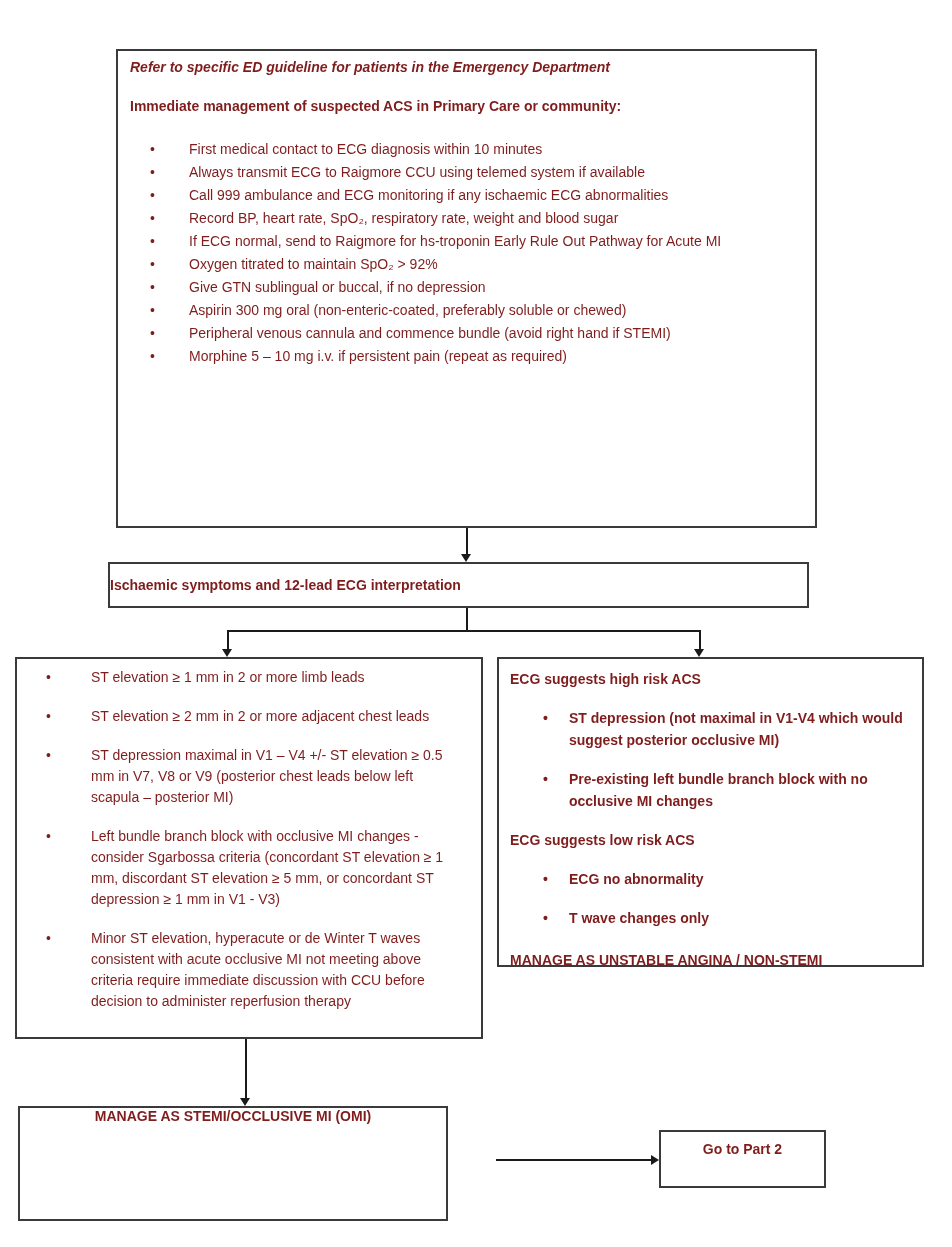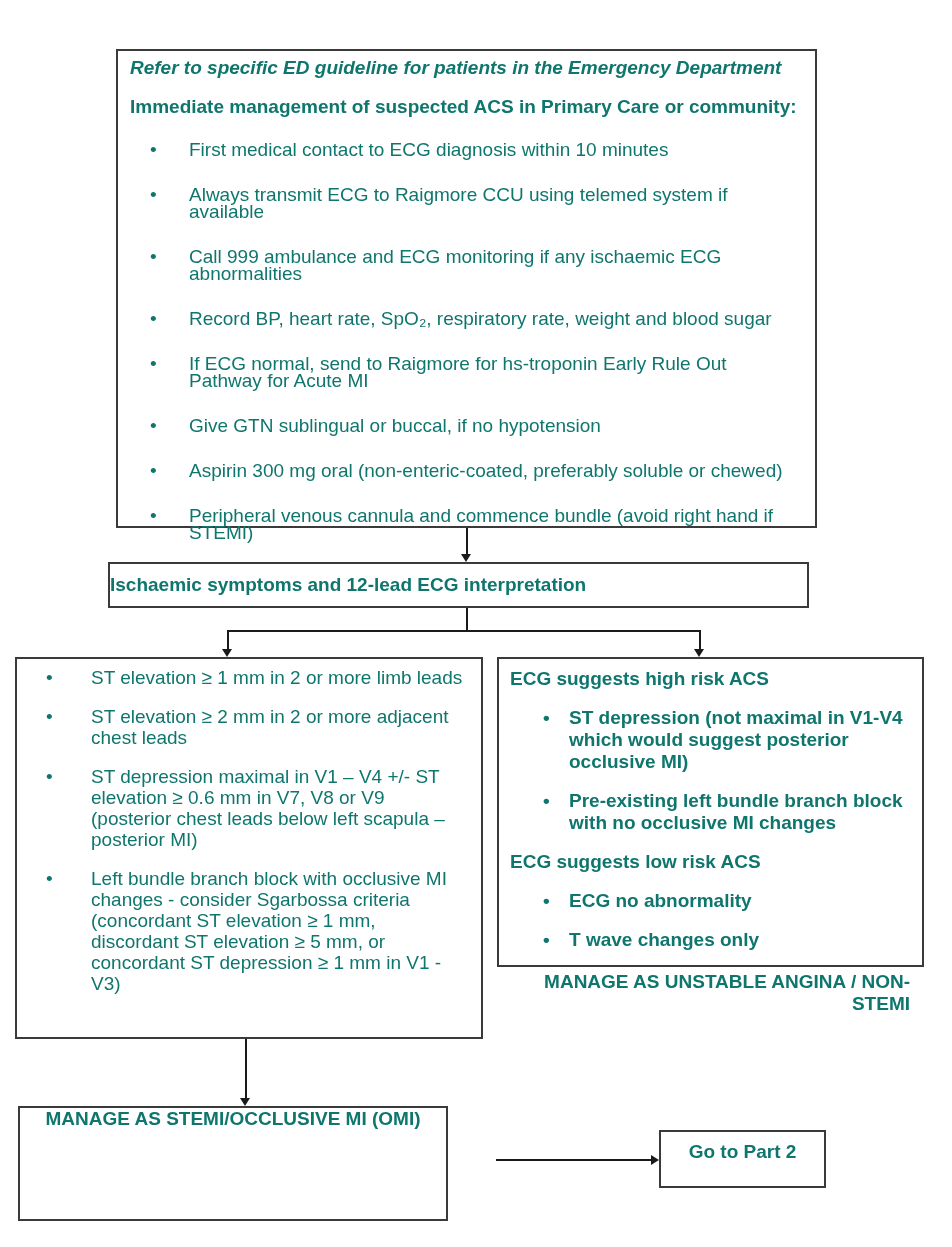--- a/index.html
+++ b/index.html
@@ -3,54 +3,54 @@
 <meta charset="utf-8">
 <style>
   * { box-sizing: border-box; }
   html, body { margin: 0; padding: 0; background: #ffffff; }
   .page {
     position: relative;
     width: 952px;
     height: 1247px;
     background: #ffffff;
     font-family: "Liberation Sans", sans-serif;
-    font-size: 19px;
-    color: #0f766e;
+    font-size: 14px;
+    color: #7f1d1d;
     overflow: hidden;
   }
   .box {
     position: absolute;
     background: #ffffff;
     border: 2px solid #3a3a3a;
   }
   
   #top-box { left: 116px; top: 49px; width: 701px; height: 479px; padding: 8px 16px 0 12px; }
   .note { font-weight: bold; font-style: italic; line-height: 17px; margin: 0; }
   .tb-heading { font-weight: bold; line-height: 17px; margin: 22px 0 0 0; }
   ul.tb-list { list-style: none; margin: 0; padding: 0 0 0 20px; }
-  ul.tb-list li { position: relative; padding-left: 39px; margin-top: 28px; line-height: 17px; }
+  ul.tb-list li { position: relative; padding-left: 39px; margin-top: 6px; line-height: 17px; }
   ul.tb-list li:first-child { margin-top: 26px; }
   ul.tb-list li::before { content: "\2022"; position: absolute; left: 0; top: 0; }
   
   #ecg-box { left: 108px; top: 562px; width: 701px; height: 46px;
     display: flex; align-items: center; justify-content: flex-start; font-weight: bold; }
   
   #left-box { left: 15px; top: 657px; width: 468px; height: 382px; padding: 8px 16px 0 12px; }
   ul.lb-list { list-style: none; margin: 0; padding: 0 0 0 17px; }
   ul.lb-list li { position: relative; padding-left: 45px; margin-top: 18px; line-height: 21px; }
   ul.lb-list li:first-child { margin-top: 0; }
   ul.lb-list li::before { content: "\2022"; position: absolute; left: 0; top: 0; }
   
   #right-box { left: 497px; top: 657px; width: 427px; height: 310px; padding: 9px 12px 0 11px; }
   .rb-heading { font-weight: bold; line-height: 22px; margin: 0; }
   .rb-heading.second { margin-top: 17px; }
   ul.rb-list { list-style: none; margin: 0; padding: 0 0 0 33px; font-weight: bold; }
   ul.rb-list li { position: relative; padding-left: 26px; margin-top: 17px; line-height: 22px; }
   ul.rb-list li::before { content: "\2022"; position: absolute; left: 0; top: 0; }
-  .rb-footer { font-weight: bold; text-align: right; margin-top: 20px; line-height: 22px; }
+  .rb-footer { font-weight: bold; text-align: left; margin-top: 20px; line-height: 22px; }
   
   #stemi-box { left: 18px; top: 1106px; width: 430px; height: 115px;
     display: flex; align-items: flex-start; justify-content: center; font-weight: bold; }
   #goto-box { left: 659px; top: 1130px; width: 167px; height: 58px;
     font-weight: bold; text-align: center; padding-top: 9px; }
   
   .vline { position: absolute; width: 2px; background: #1a1a1a; }
   .hline { position: absolute; height: 2px; background: #1a1a1a; }
   .ah-down { position: absolute; width: 0; height: 0;
     border-left: 5px solid transparent; border-right: 5px solid transparent;
@@ -66,21 +66,22 @@
 
   <div class="box" id="top-box">
     <p class="note">Refer to specific ED guideline for patients in the Emergency Department</p>
     <p class="tb-heading">Immediate management of suspected ACS in Primary Care or community:</p>
     <ul class="tb-list">
       <li>First medical contact to ECG diagnosis within 10 minutes</li>
       <li>Always transmit ECG to Raigmore CCU using telemed system if available</li>
       <li>Call 999 ambulance and ECG monitoring if any ischaemic ECG abnormalities</li>
       <li>Record BP, heart rate, SpO₂, respiratory rate, weight and blood sugar</li>
       <li>If ECG normal, send to Raigmore for hs-troponin Early Rule Out Pathway for Acute MI</li>
-      <li>Give GTN sublingual or buccal, if no hypotension</li>
+      <li>Oxygen titrated to maintain SpO₂ &gt; 92%</li>
+      <li>Give GTN sublingual or buccal, if no depression</li>
       <li>Aspirin 300 mg oral (non-enteric-coated, preferably soluble or chewed)</li>
       <li>Peripheral venous cannula and commence bundle (avoid right hand if STEMI)</li>
       <li>Morphine 5 – 10 mg i.v. if persistent pain (repeat as required)</li>
     </ul>
   </div>
 
   <div class="vline" style="left:466px; top:528px; height:27px;"></div>
   <div class="ah-down" style="left:461px; top:554px;"></div>
 
   <div class="box" id="ecg-box">
@@ -91,22 +92,23 @@
   <div class="hline" style="left:227px; top:630px; width:474px;"></div>
   <div class="vline" style="left:227px; top:630px; height:19px;"></div>
   <div class="ah-down" style="left:222px; top:649px;"></div>
   <div class="vline" style="left:699px; top:630px; height:19px;"></div>
   <div class="ah-down" style="left:694px; top:649px;"></div>
 
   <div class="box" id="left-box">
     <ul class="lb-list">
       <li>ST elevation ≥ 1 mm in 2 or more limb leads</li>
       <li>ST elevation ≥ 2 mm in 2 or more adjacent chest leads</li>
-      <li>ST depression maximal in V1 – V4 +/- ST elevation ≥ 0.6 mm in V7, V8 or V9 (posterior chest leads below left scapula – posterior MI)</li>
+      <li>ST depression maximal in V1 – V4 +/- ST elevation ≥ 0.5 mm in V7, V8 or V9 (posterior chest leads below left scapula – posterior MI)</li>
       <li>Left bundle branch block with occlusive MI changes - consider Sgarbossa criteria (concordant ST elevation ≥ 1 mm, discordant ST elevation ≥ 5 mm, or concordant ST depression ≥ 1 mm in V1 - V3)</li>
+      <li>Minor ST elevation, hyperacute or de Winter T waves consistent with acute occlusive MI not meeting above criteria require immediate discussion with CCU before decision to administer reperfusion therapy</li>
     </ul>
   </div>
 
   <div class="box" id="right-box">
     <p class="rb-heading">ECG suggests high risk ACS</p>
     <ul class="rb-list">
       <li>ST depression (not maximal in V1-V4 which would suggest posterior occlusive MI)</li>
       <li>Pre-existing left bundle branch block with no occlusive MI changes</li>
     </ul>
     <p class="rb-heading second">ECG suggests low risk ACS</p>

